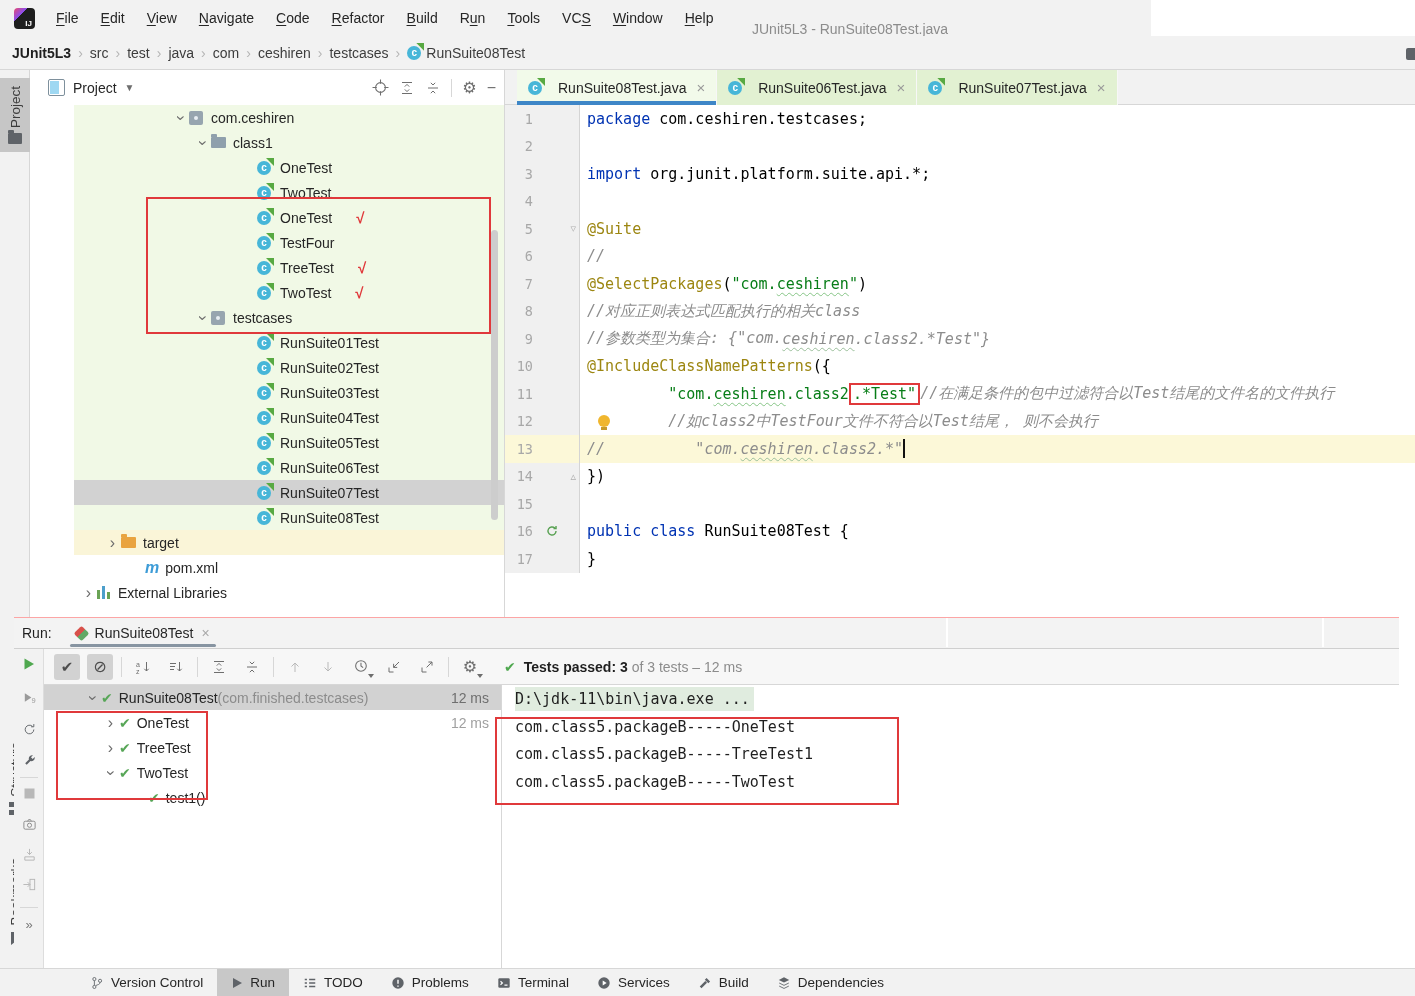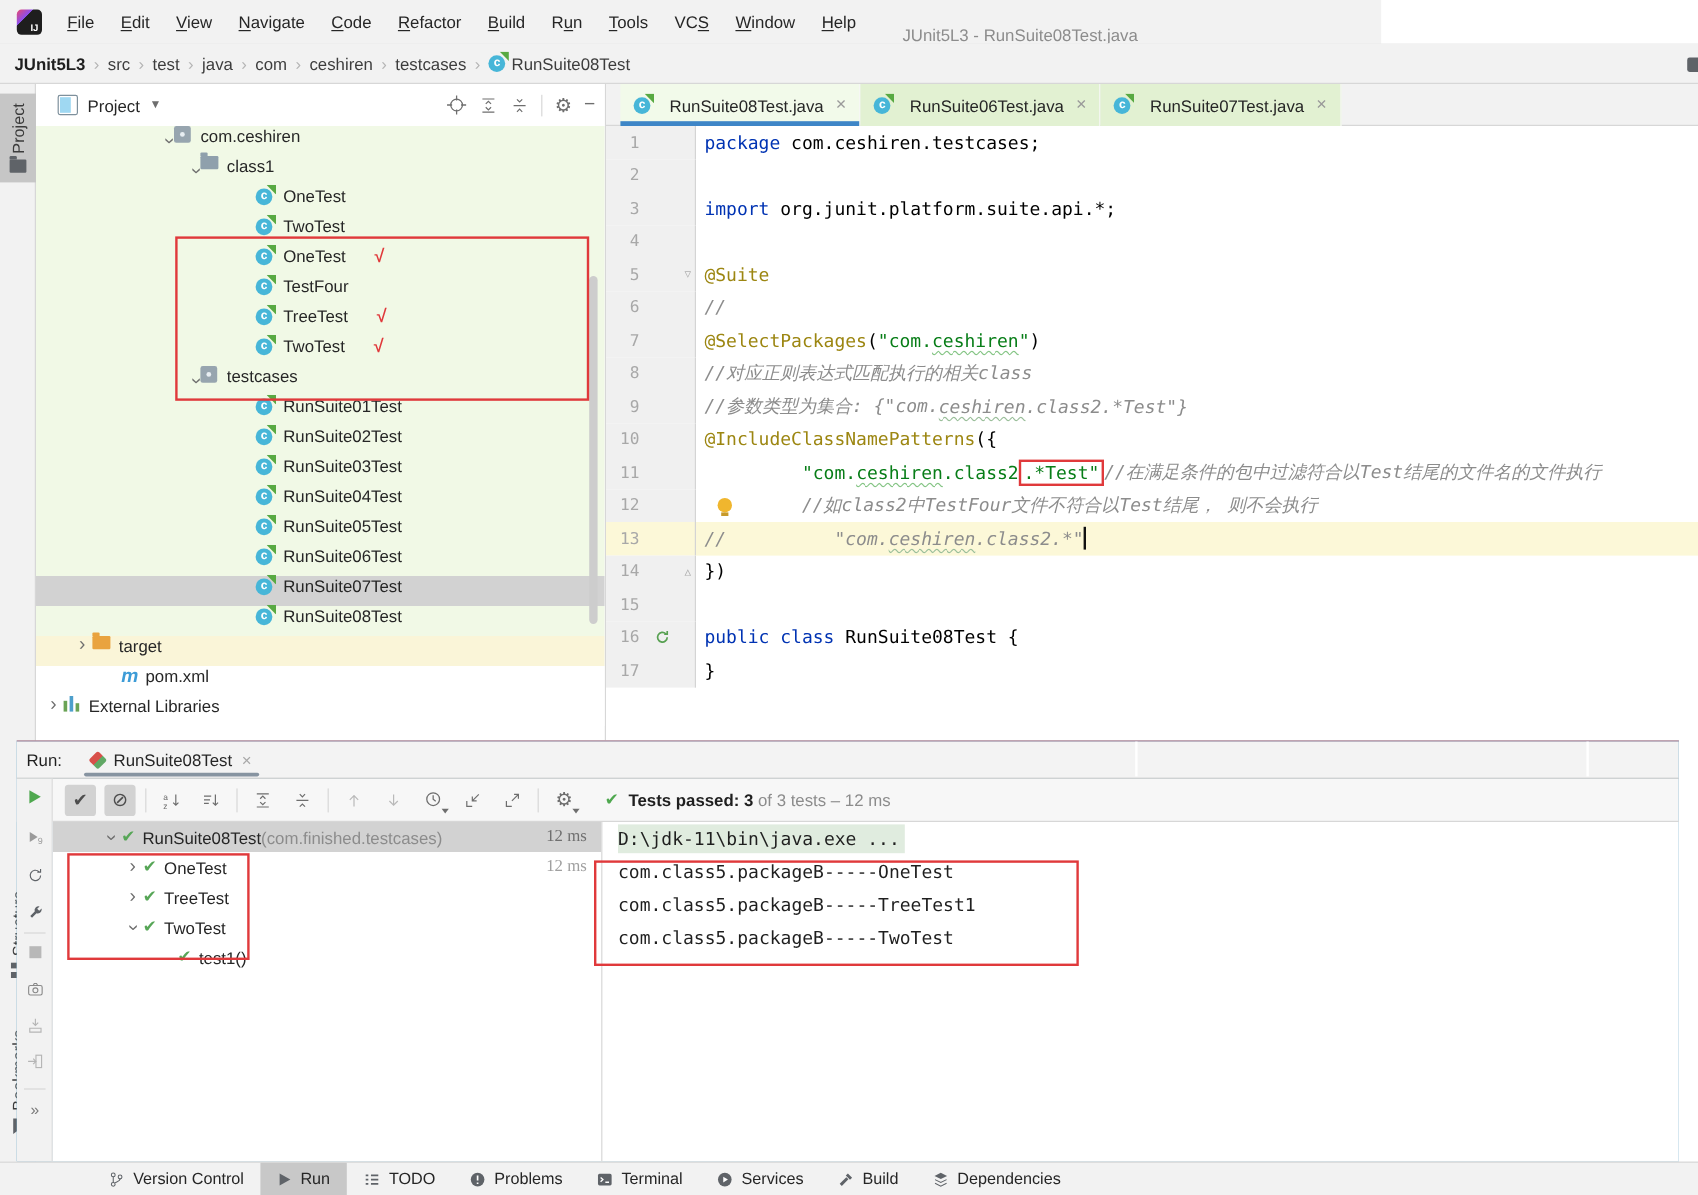--- a/index.html
+++ b/index.html
@@ -34,21 +34,21 @@
 
   
   .projpanel{left:30px;top:70px;width:475px;height:547px;background:#fff;border-right:1px solid #d7d7d7;box-sizing:border-box;overflow:hidden;}
   .projhead{height:35px;display:flex;align-items:center;padding:0 8px 0 18px;background:#fff;}
   .ic-projwin{width:15px;height:15px;border:1px solid #7e909c;border-radius:2px;background:#fff;position:relative;margin-right:8px;}
   .ic-projwin::after{content:"";position:absolute;left:1px;top:1px;right:5px;bottom:1px;background:#9fd8f2;}
   .projhead .caret{color:#6e6e6e;font-size:10px;margin-left:8px;}
   .headicons{margin-left:auto;display:flex;align-items:center;gap:10px;color:#6e6e6e;}
   .hsep{width:1px;height:18px;background:#d7d7d7;}
   .tree{position:absolute;left:0;top:35px;right:0;bottom:0;overflow:hidden;}
-  .trow{height:25px;display:flex;white-space:nowrap;}
+  .trow{height:25px;display:flex;align-items:center;white-space:nowrap;margin-left:44px;}
   .bg-green{background:#f1f9e6;}
   .bg-yellow{background:#faf5d8;}
   .bg-sel{background:#d2d2d2;}
   .bg-white{background:#fff;}
   .chev{display:inline-block;width:17px;text-align:center;color:#6e6e6e;font-size:16px;line-height:16px;flex:none;}
   .chev.down{transform:rotate(90deg);}
   .chev.empty{visibility:hidden;}
   .ic-class{width:17px;height:17px;position:relative;margin-right:6px;flex:none;}
   .ic-class .circ{position:absolute;left:0;top:2px;width:14px;height:14px;border-radius:50%;background:#47b6d8;color:#fff;font-size:10px;line-height:14px;text-align:center;font-weight:bold;}
   .ic-class .arr{position:absolute;right:0;top:-1px;width:8px;height:8px;background:#58a942;clip-path:polygon(0 0,100% 0,100% 100%);}
@@ -115,21 +115,21 @@
   .status .gray{color:#8c8c8c;font-weight:normal;}
   .runstrip{position:absolute;left:0;top:31px;width:30px;bottom:0;background:#f2f2f2;border-right:1px solid #ddd;box-sizing:border-box;}
   .rsic{position:absolute;left:0;width:30px;display:flex;justify-content:center;}
   .rssep{position:absolute;left:6px;width:18px;height:1px;background:#d7d7d7;}
   .runcontent{position:absolute;left:30px;top:67px;right:0;bottom:0;background:#fff;}
   .runtree{position:absolute;left:0;top:0;width:457px;bottom:0;overflow:hidden;}
   .rtrow{height:25px;display:flex;align-items:center;white-space:nowrap;position:relative;}
   .rtrow.sel{background:#d2d2d2;}
   .gcheck{color:#57a657;font-weight:bold;font-size:14px;margin-right:6px;font-family:"DejaVu Sans",sans-serif;}
   .rtrow .suffix{color:#8c8c8c;}
-  .rtrow .time{position:absolute;right:12px;color:#6f6f6f;font-family:Liberation Serif, serif;}
+  .rtrow .time{position:absolute;right:12px;color:#6f6f6f;}
   .rtrow .time.dim{color:#a0a0a0;}
   .console{position:absolute;left:457px;top:0;right:0;bottom:0;border-left:1px solid #d7d7d7;overflow:hidden;padding-top:1px;}
   .conline{height:27.6px;line-height:27.6px;white-space:pre;font-family:"DejaVu Sans Mono","Liberation Mono",monospace;font-size:15px;padding-left:13px;color:#1f1f1f;}
   .conline .hl{background:#e0ecdf;padding:3px 4px 3px 0;}
   .conline.system{color:#2743cb;}
 
   
   .bottombar{left:0;top:968px;width:1415px;height:28px;background:#f2f2f2;border-top:1px solid #d7d7d7;display:flex;align-items:center;padding-left:76px;box-sizing:border-box;font-size:13.5px;}
   .bwitem{display:flex;align-items:center;gap:7px;height:28px;padding:0 14px;color:#262626;}
   .bwitem.active{background:#c8c8c8;}

